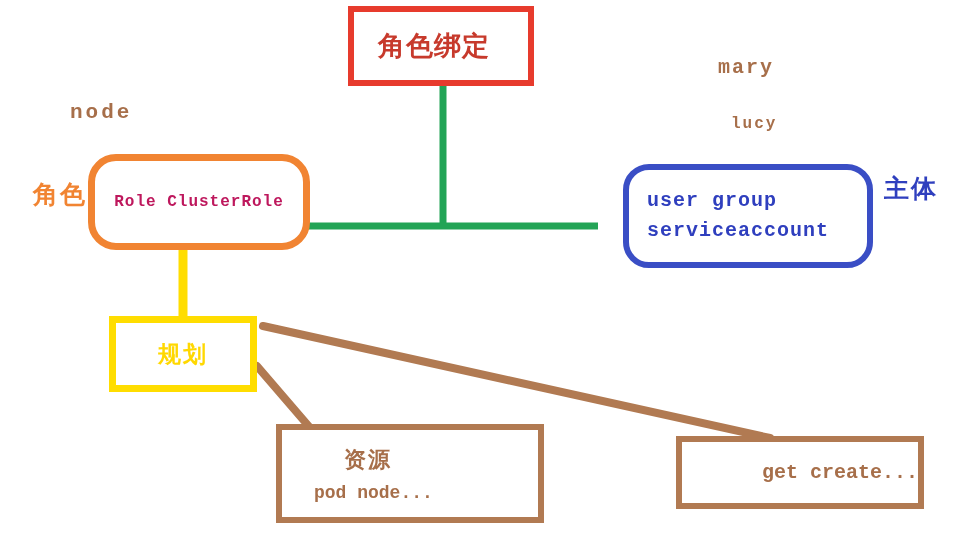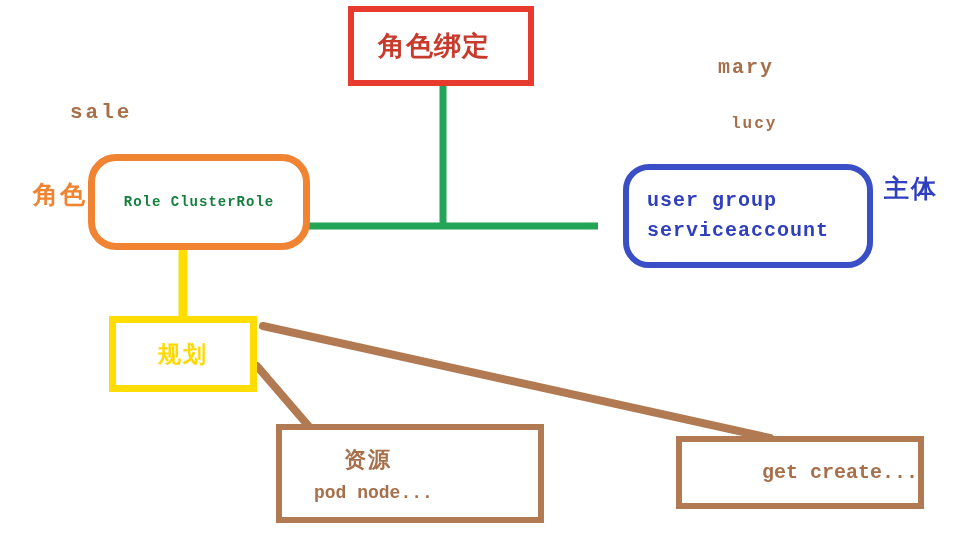--- a/index.html
+++ b/index.html
@@ -24,21 +24,21 @@
     left:348px;top:6px;width:186px;height:80px;
     border:6px solid #e73b2d;
     align-items:flex-start;padding-left:24px;
   }
   .node-redbinding .lbl{color:#c73a2c;font-size:27px;letter-spacing:1px;}
   .node-role{
     left:88px;top:154px;width:222px;height:96px;
     border:7px solid #f18432;border-radius:28px;
     align-items:center;
   }
-  .node-role .lbl{color:#15803d;font-size:14px;letter-spacing:1px;white-space:nowrap;}
+  .node-role .lbl{color:#be185d;font-size:16px;letter-spacing:1px;white-space:nowrap;}
   .node-subject{
     left:623px;top:164px;width:250px;height:104px;
     border:6px solid #3a4ec5;border-radius:26px;
     align-items:flex-start;padding-left:18px;
   }
   .node-subject .lbl{color:#2f3fbe;font-size:20px;line-height:30px;letter-spacing:1px;white-space:nowrap;}
   .node-rules{
     left:109px;top:316px;width:148px;height:76px;
     border:7px solid #ffdd00;
     align-items:center;
@@ -98,19 +98,19 @@
 
   <div class="node node-resources">
     <span class="l1">资源</span>
     <span class="l2">pod  node...</span>
   </div>
 
   <div class="node node-verbs">
     <span class="lbl">get  create...</span>
   </div>
 
-  <span class="float-label lab-sale">sale</span>
+  <span class="float-label lab-sale">node</span>
   <span class="float-label lab-mary">mary</span>
   <span class="float-label lab-lucy">lucy</span>
   <span class="float-label lab-role">角色</span>
   <span class="float-label lab-subject">主体</span>
 
 </div>
 
 </body></html>

